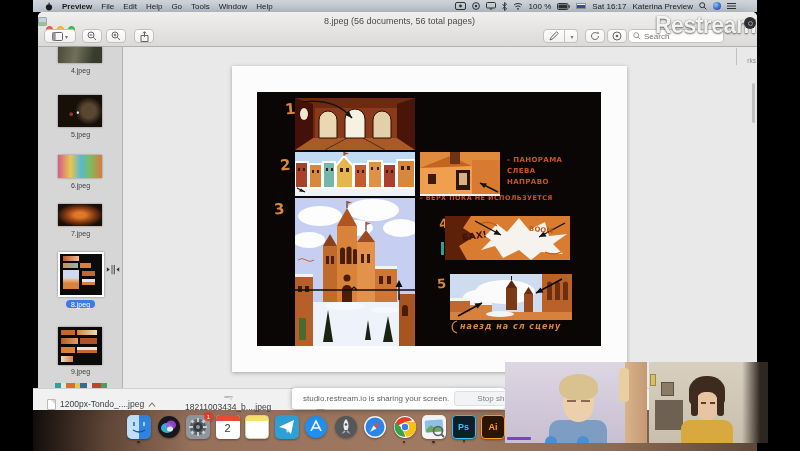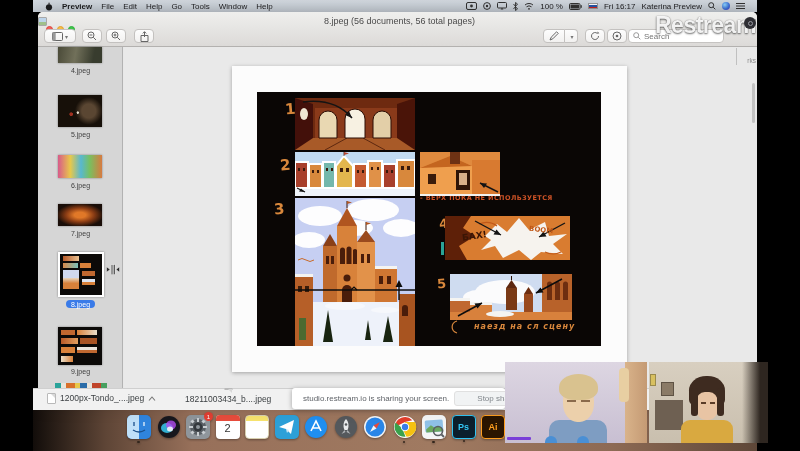--- a/index.html
+++ b/index.html
@@ -6,21 +6,21 @@
   html,body { width:800px; height:451px; }
   body { background:#000; font-family:"Liberation Sans",sans-serif; position:relative; overflow:hidden; }
   #screen { position:absolute; inset:0; background:#000; }
   .abs { position:absolute; }
 
   
   #menubar { left:33px; top:0; width:724px; height:12px; background:linear-gradient(#d3d9e0,#c6cdd5);
              display:flex; align-items:center; font-size:8px; color:#1d1d1f; }
   #menubar .mi { margin-right:9px; white-space:nowrap; }
   .apple-logo { margin:0 9px 0 12px; display:flex; align-items:center; }
-  .mb-right { margin-left:auto; display:flex; align-items:center; gap:6px; padding-right:12px; }
+  .mb-right { margin-left:auto; display:flex; align-items:center; gap:6px; padding-right:21px; }
   .mb-ic { display:flex; align-items:center; }
   .flag-ru { width:10px; height:6px; border:0.5px solid #9a9a9a;
              background:linear-gradient(#fff 33%,#2856a8 33%,#2856a8 66%,#c22 66%); }
   .siri-dot { width:8px; height:8px; border-radius:50%; background:radial-gradient(circle at 35% 35%, #8fd6ff, #3a6cd8 60%, #7a3cc8); }
 
   
   #pwindow { left:38px; top:12px; width:719px; height:380px; background:#e8e8e8;
              border-radius:5px 5px 0 0; box-shadow:0 6px 22px rgba(0,0,0,.45); z-index:10; }
   #titlebar { position:absolute; left:0; top:0; width:100%; height:35px;
               background:linear-gradient(#efefed,#dcdad8); border-bottom:1px solid #b3b1af; border-radius:5px 5px 0 0; }
@@ -48,27 +48,27 @@
   .mini-black { background:#0c0a08; position:absolute; inset:2px; }
 
   
   #content { position:absolute; left:86px; top:35px; right:0; bottom:0; background:#e9e9e9; }
   #page { position:absolute; left:194px; top:54px; width:395px; height:306px; background:#fcfcfc; box-shadow:0 1px 4px rgba(0,0,0,.3); }
   #sb { position:absolute; left:25px; top:26px; width:344px; height:254px; background:#0a0605; }
   .sb-num { position:absolute; color:#d8873c; font-family:"DejaVu Sans",sans-serif; font-weight:bold; font-size:15px; transform:rotate(-5deg); }
   .sb-note { position:absolute; color:#cc5226; font-weight:bold; font-size:7px; letter-spacing:.4px; line-height:1.55; white-space:pre-line; font-family:"DejaVu Sans",sans-serif; }
   .sb-panel { position:absolute; overflow:hidden; }
   .bang { position:absolute; font-family:"DejaVu Sans",sans-serif; font-weight:bold; }
-  #note5wrap { position:absolute; display:flex; align-items:center; gap:16px; }
+  #note5wrap { position:absolute; display:flex; align-items:center; gap:2px; }
   #note5wrap .sb-note { position:static; color:#d8873c; font-size:8px; font-style:italic; text-transform:lowercase; letter-spacing:1px; }
   .teal-dash { position:absolute; width:2.5px; height:13px; background:#2aa396; }
 
   
   #dlbar { left:33px; top:388px; width:724px; height:22px; background:#f1f1f1; border-top:1px solid #cfcfcf; z-index:20; }
-  .dl-item { position:absolute; top:1px; height:16px; display:flex; align-items:center; gap:4px; font-size:8.5px; color:#3c4043;justify-content:center; }
+  .dl-item { position:absolute; top:7px; height:16px; display:flex; align-items:center; gap:4px; font-size:8.5px; color:#3c4043; }
   .dl-page { width:9px; height:11px; background:#fff; border:1px solid #b9b9b9; border-radius:1px; position:relative; }
   .dl-page::after { content:""; position:absolute; right:0; top:0; border:2px solid transparent; border-top-color:#d9d9d9; border-right-color:#d9d9d9; }
   #sliver { left:55px; top:383px; width:52px; height:5px; z-index:21;
             background:linear-gradient(90deg,#2aa39a 0 12%,#e8e4da 12% 22%,#d8702a 22% 38%,#e8c84a 38% 48%,#2a6ca8 48% 62%,#e8e4da 62% 72%,#c0442a 72% 88%,#48a060 88%); }
 
   
   #banner { left:292px; top:388px; width:213px; height:21px; background:#fff; border-radius:3px;
             box-shadow:0 1px 5px rgba(0,0,0,.35); display:flex; align-items:center; padding:0 6px; gap:5px; z-index:30; }
   #banner .msg { font-size:8px; color:#5f6368; white-space:nowrap; }
   #stopbtn { font-size:8px; color:#80868b; background:#f1f3f4; border:1px solid #e0e0e0; border-radius:3px; padding:2px 22px; white-space:nowrap; }
@@ -163,21 +163,21 @@
       </span>
       <span>100 %</span>
       <span class="mb-ic">
         <svg width="13" height="7" viewBox="0 0 13 7">
             <rect x="0.5" y="0.5" width="10.5" height="6" rx="1.2" fill="none" stroke="#333"></rect>
             <rect x="1.5" y="1.5" width="8.5" height="4" fill="#333"></rect>
             <rect x="11.6" y="2.2" width="1.2" height="2.6" fill="#333"></rect>
           </svg>
       </span>
       <span class="flag-ru"></span>
-      <span>Fri 16:17</span>
+      <span>Sat 16:17</span>
       <span>Katerina Preview</span>
       <span class="mb-ic">
         <svg width="8" height="8" viewBox="0 0 8 8">
             <circle cx="3.2" cy="3.2" r="2.5" fill="none" stroke="#333"></circle>
             <line x1="5.2" y1="5.2" x2="7.3" y2="7.3" stroke="#333"></line>
           </svg>
       </span>
       <span class="siri-dot"></span>
       <span class="mb-ic">
         <svg width="9" height="8" viewBox="0 0 9 8">
@@ -304,20 +304,23 @@
     </div>
     <div id="page">
       <div id="sb">
 
         <span class="sb-num" style="left:28px;top:8px;">1</span>
         <span class="sb-num" style="left:23px;top:64px;">2</span>
         <span class="sb-num" style="left:17px;top:108px;">3</span>
         <span class="sb-num" style="left:182px;top:124px;font-size:13px;">4</span>
         <span class="sb-num" style="left:180px;top:184px;font-size:13px;">5</span>
 
+        <div class="sb-note" style="left:250px;top:63px;width:80px;">- ПАНОРАМА
+СЛЕВА
+НАПРАВО</div>
         <div class="sb-note" style="left:163px;top:101px;width:160px;font-size:6.5px;">- ВЕРХ ПОКА НЕ ИСПОЛЬЗУЕТСЯ</div>
         <div id="note5wrap" style="left:192px;top:228px;">
           <svg width="9" height="14" viewBox="0 0 9 14">
               <path d="M8 1 C1.5 3 1.5 11 8 13" stroke="#d8873c" stroke-width="1.2" fill="none"></path>
             </svg>
           <span class="sb-note">наезд на сл сцену</span>
         </div>
 
         <div class="sb-panel" style="left:38px;top:6px;width:120px;height:52px;">
           <svg width="120" height="52" viewBox="0 0 120 52">

